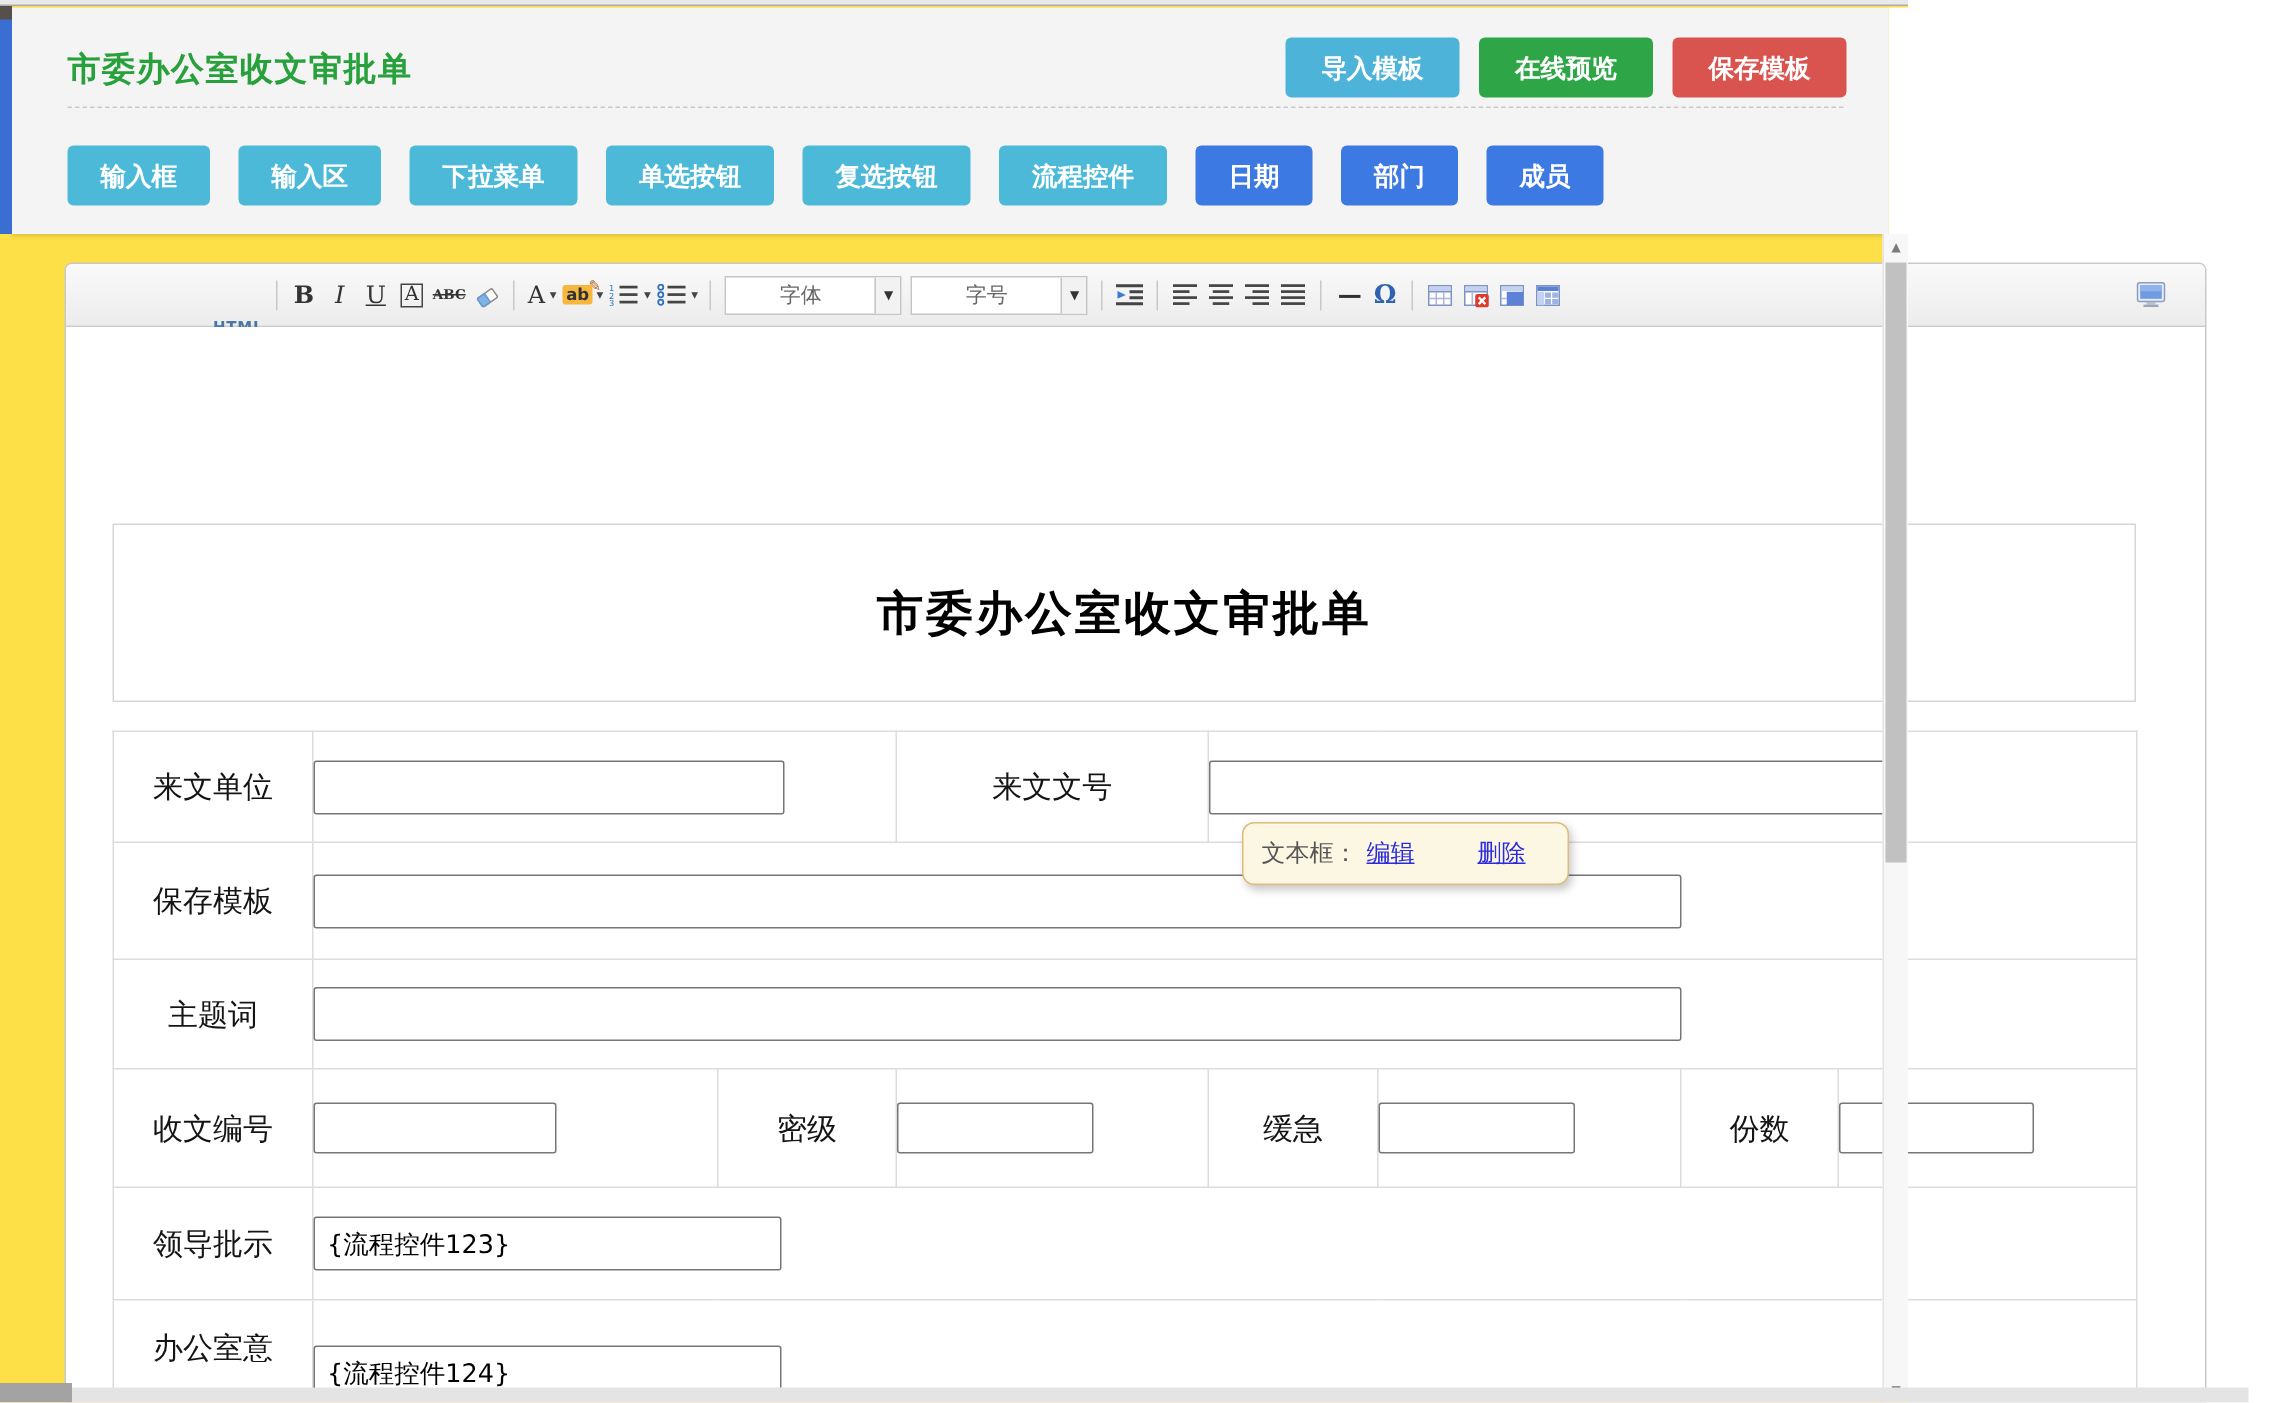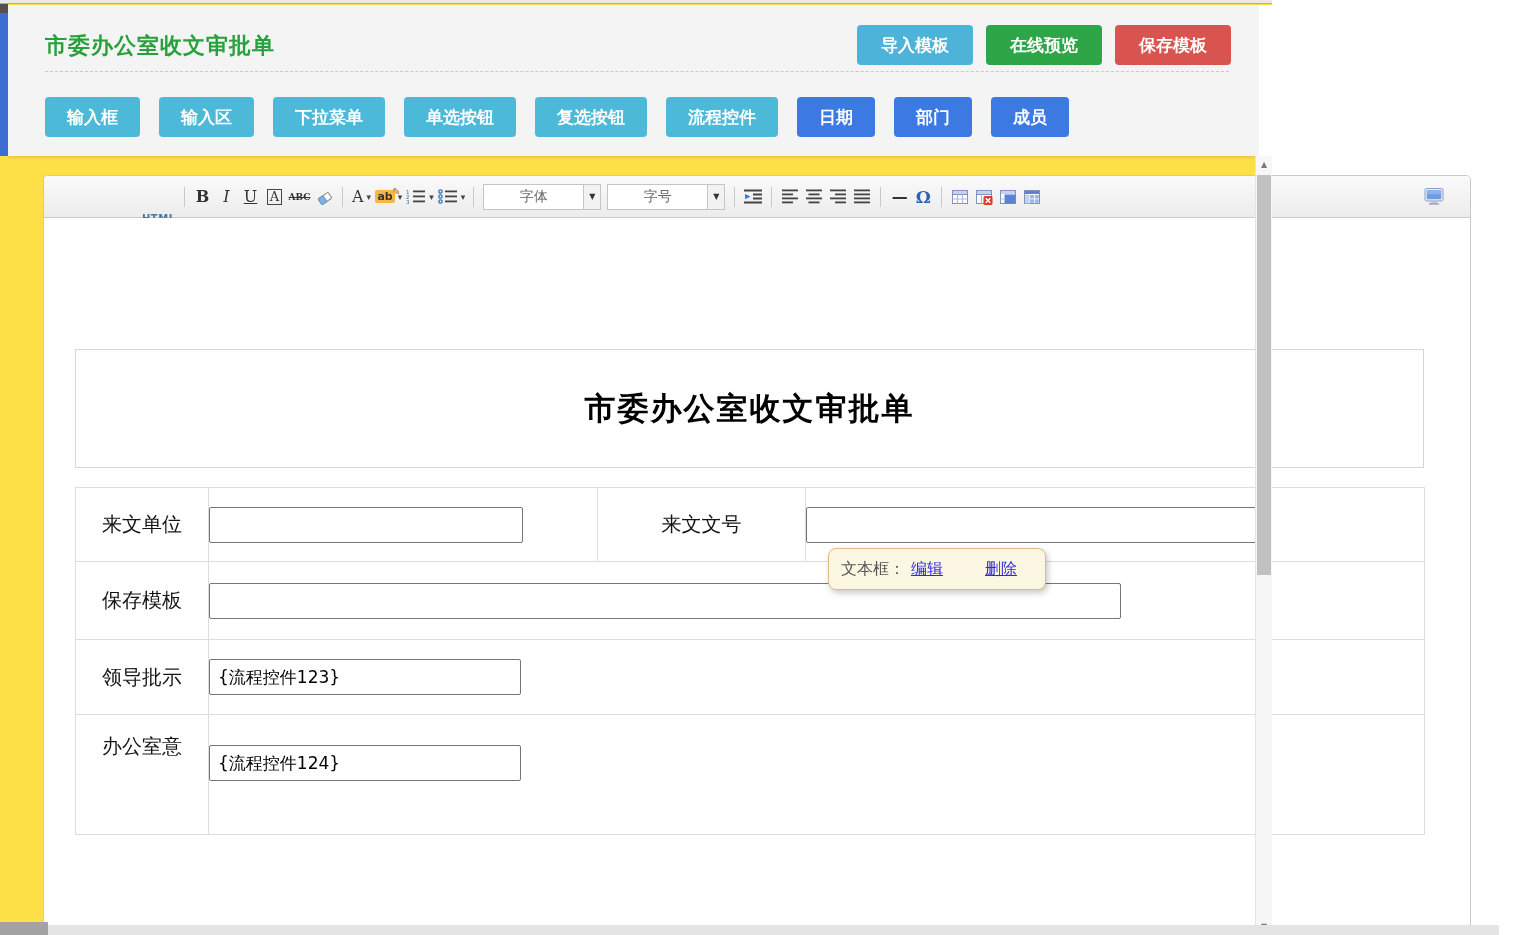--- a/index.html
+++ b/index.html
@@ -337,20 +337,44 @@
             <td class="fld" colspan="4">
               <input class="inp w461" value="" style="">
             </td>
           </tr>
           <tr class="r2">
             <td class="lbl">保存模板</td>
             <td class="fld" colspan="7">
               <input class="inp w912" value="" style="">
             </td>
           </tr>
+          <tr class="r3">
+            <td class="lbl">主题词</td>
+            <td class="fld" colspan="7">
+              <input class="inp w912" value="" style="">
+            </td>
+          </tr>
+          <tr class="r4">
+            <td class="lbl">收文编号</td>
+            <td class="fld">
+              <input class="inp w162" value="" style="">
+            </td>
+            <td class="lbl">密级</td>
+            <td class="fld">
+              <input class="inp w131" value="" style="">
+            </td>
+            <td class="lbl">缓急</td>
+            <td class="fld">
+              <input class="inp w131" value="" style="">
+            </td>
+            <td class="lbl">份数</td>
+            <td class="fld">
+              <input class="inp w130" value="" style="">
+            </td>
+          </tr>
           <tr class="r5">
             <td class="lbl">领导批示</td>
             <td class="fld" colspan="7">
               <input class="inp w312" value="{流程控件123}" style="">
             </td>
           </tr>
           <tr class="r6">
             <td class="lbl">办公室意</td>
             <td class="fld" colspan="7">
               <input class="inp w312" value="{流程控件124}" style="">

